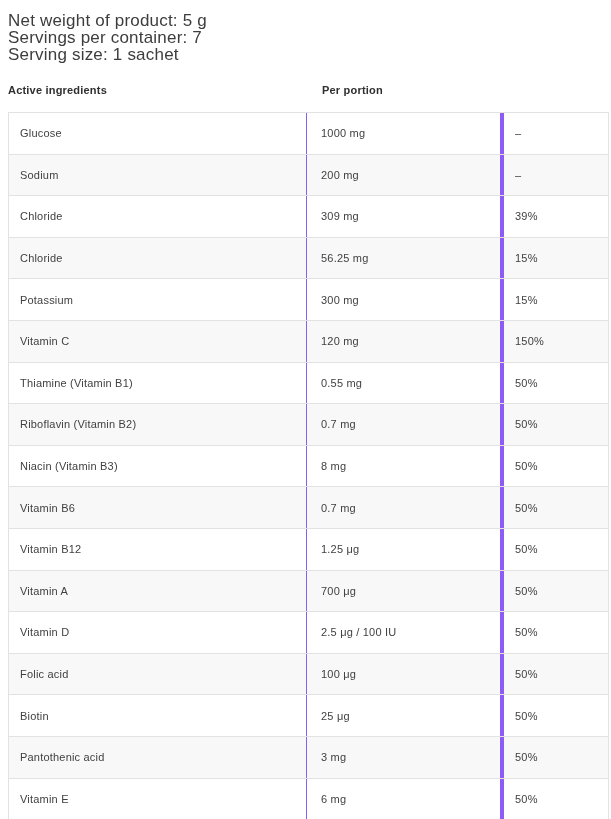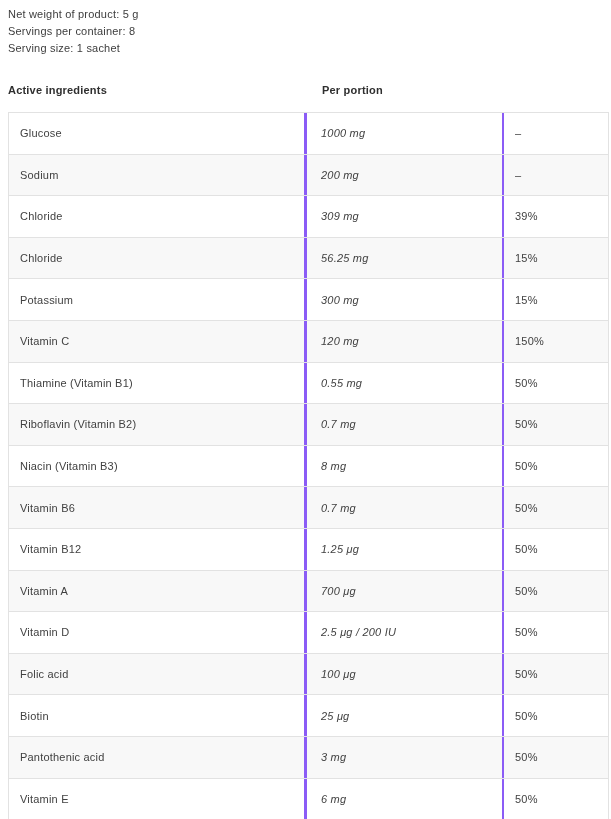--- a/index.html
+++ b/index.html
@@ -5,22 +5,22 @@
   * { margin: 0; padding: 0; box-sizing: border-box; }
   html, body {
     width: 611px; height: 819px;
     background: #ffffff;
     overflow: hidden;
     font-family: "Liberation Sans", "DejaVu Sans", sans-serif;
     position: relative;
   }
   .info-block {
     position: absolute;
-    left: 8px; top: 6px;
-    font-size: 11px;
+    left: 8px; top: 12px;
+    font-size: 17px;
     line-height: 17px;
     color: #3d3d3d;
     letter-spacing: 0.2px;
   }
   .table-header {
     position: absolute;
     top: 84px; left: 0;
     width: 611px;
     font-size: 11px;
     font-weight: bold;
@@ -44,30 +44,30 @@
     background: #ffffff;
   }
   .row:nth-child(even) { background: #f8f8f8; }
   .cell {
     display: flex;
     align-items: center;
     font-size: 11px;
     color: #414141;
     letter-spacing: 0.2px;
   }
-  .cell-name    { width: 298px; border-right: 3px solid #8b5cf6; padding-left: 11px; }
-  .cell-amount  { width: 197px; border-right: 2px solid #8b5cf6; padding-left: 14px; font-style: italic; }
+  .cell-name    { width: 298px; border-right: 1px solid #8b5cf6; padding-left: 11px; }
+  .cell-amount  { width: 197px; border-right: 4px solid #8b5cf6; padding-left: 14px; }
   .cell-ri      { flex: 1; padding-left: 11px; }
 </style>
 </head>
 <body>
 
 <div class="info-block">
   <div>Net weight of product: 5 g</div>
-  <div>Servings per container: 8</div>
+  <div>Servings per container: 7</div>
   <div>Serving size: 1 sachet</div>
 </div>
 
 <div class="table-header">
   <span class="h-ingredient">Active ingredients</span>
   <span class="h-portion">Per portion</span>
   <span class="h-ri">% RI*</span>
 </div>
 
 <div class="ingredients-table">
@@ -126,21 +126,21 @@
     <div class="cell cell-amount">1.25 μg</div>
     <div class="cell cell-ri">50%</div>
   </div>
   <div class="row">
     <div class="cell cell-name">Vitamin A</div>
     <div class="cell cell-amount">700 μg</div>
     <div class="cell cell-ri">50%</div>
   </div>
   <div class="row">
     <div class="cell cell-name">Vitamin D</div>
-    <div class="cell cell-amount">2.5 μg / 200 IU</div>
+    <div class="cell cell-amount">2.5 μg / 100 IU</div>
     <div class="cell cell-ri">50%</div>
   </div>
   <div class="row">
     <div class="cell cell-name">Folic acid</div>
     <div class="cell cell-amount">100 μg</div>
     <div class="cell cell-ri">50%</div>
   </div>
   <div class="row">
     <div class="cell cell-name">Biotin</div>
     <div class="cell cell-amount">25 μg</div>

